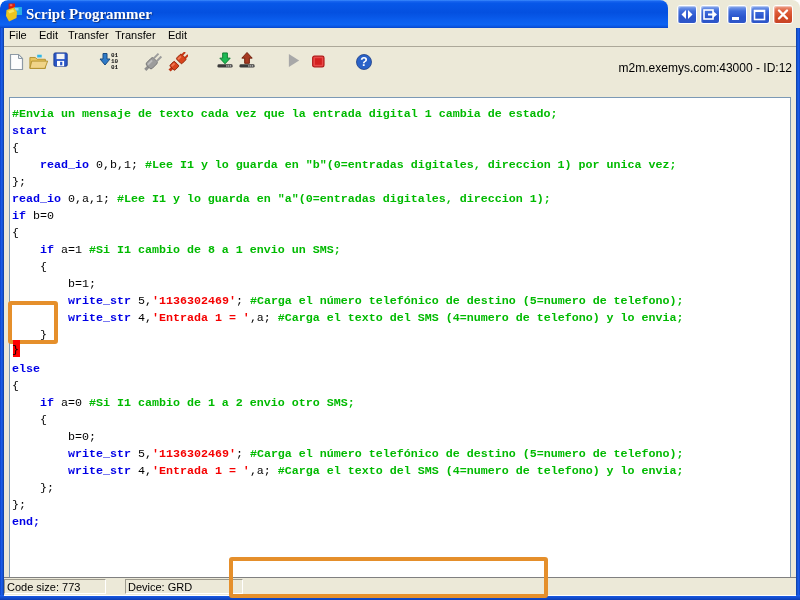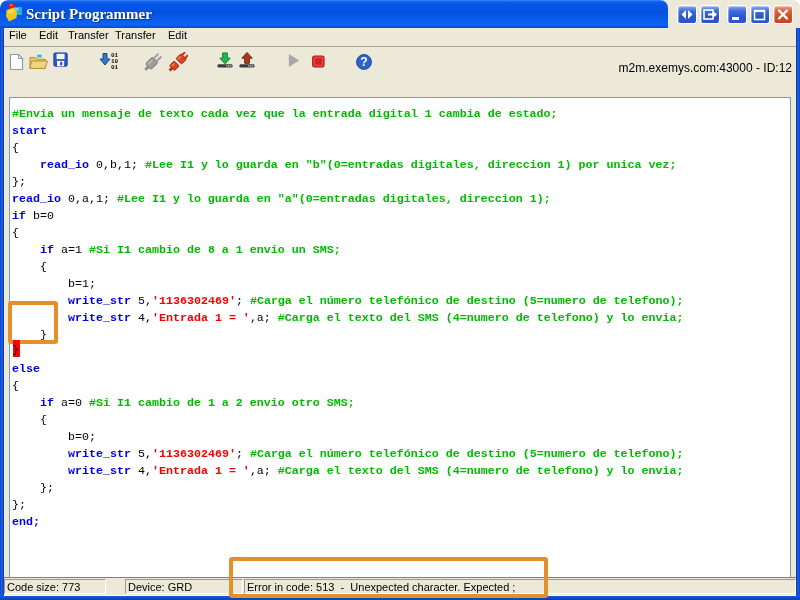--- a/index.html
+++ b/index.html
@@ -220,17 +220,16 @@
         b=0;
         <span class="k">write_str</span> 5,<span class="s">'1136302469'</span>; <span class="c">#Carga el número telefónico de destino (5=numero de telefono);</span>
         <span class="k">write_str</span> 4,<span class="s">'Entrada 1 = '</span>,a; <span class="c">#Carga el texto del SMS (4=numero de telefono) y lo envia;</span>
     };
 };
 <span class="k">end;</span></pre>
   </div>
   <div id="statusbar">
     <div class="spanel" id="sp1">Code size: 773</div>
     <div class="spanel" id="sp2">Device: GRD</div>
-    <div class="spanel" id="sp3">Error in code: 513&nbsp; -&nbsp; Unexpected character. Expected ;</div>
   </div>
   <div class="annot" id="a1"></div>
   <div class="annot" id="a2"></div>
 </div>
 
 </body></html>

